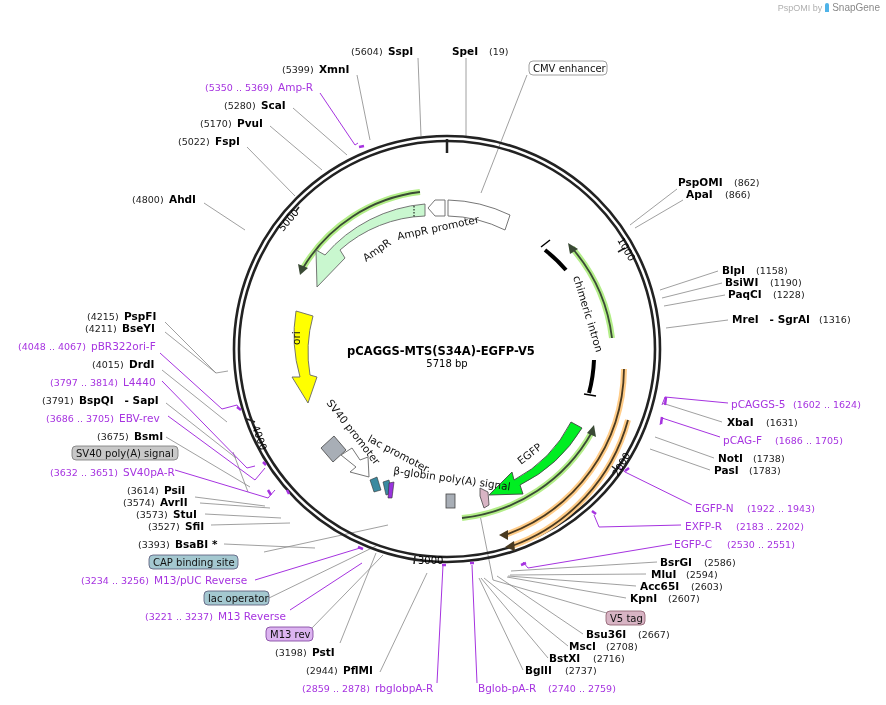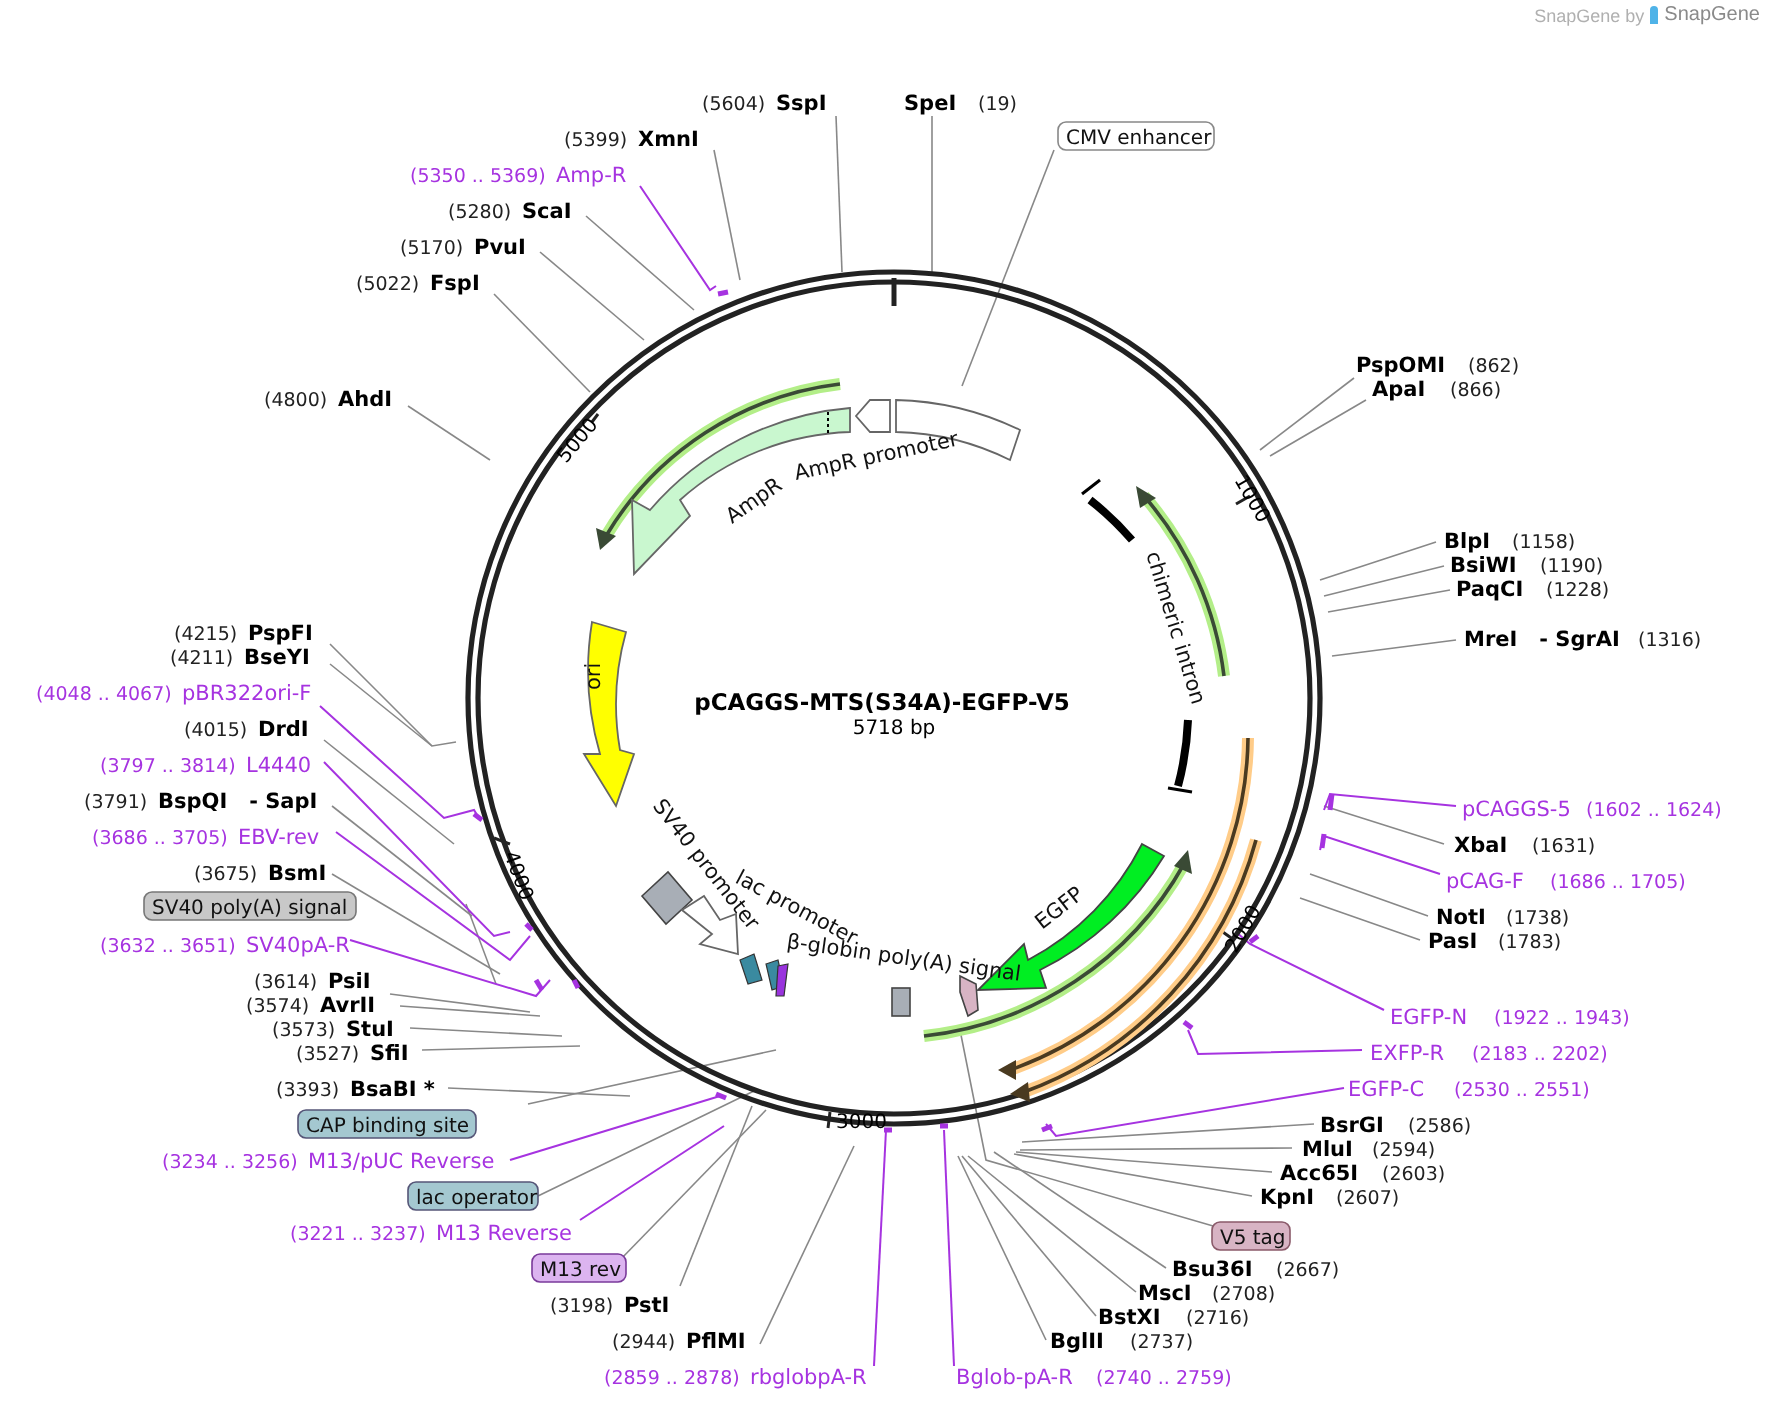--- a/index.html
+++ b/index.html
@@ -13,21 +13,21 @@
   .pos { font-size: 9.5px; fill: #222; }
   .primer { font-size: 10.5px; fill: #a633e0; }
   .primerpos { font-size: 9.5px; fill: #a633e0; }
   .feat { font-size: 10.5px; fill: #111; }
   .tick { font-size: 10px; fill: #000; }
 </style>
 </head>
 <body>
 
 <div class="credit">
-  <span>SnapGene by</span>
+  <span>PspOMI by</span>
   <span class="logo"></span>
   <span class="brand">SnapGene</span>
 </div>
 
 <svg id="map" viewBox="0 0 886 705" xmlns="http://www.w3.org/2000/svg">
 
   <g stroke="#888" stroke-width="0.8" fill="none">
     <polyline points="418,58 421,136"></polyline>
     <polyline points="357,75 370,140"></polyline>
     <polyline points="293,108 347,155"></polyline>

